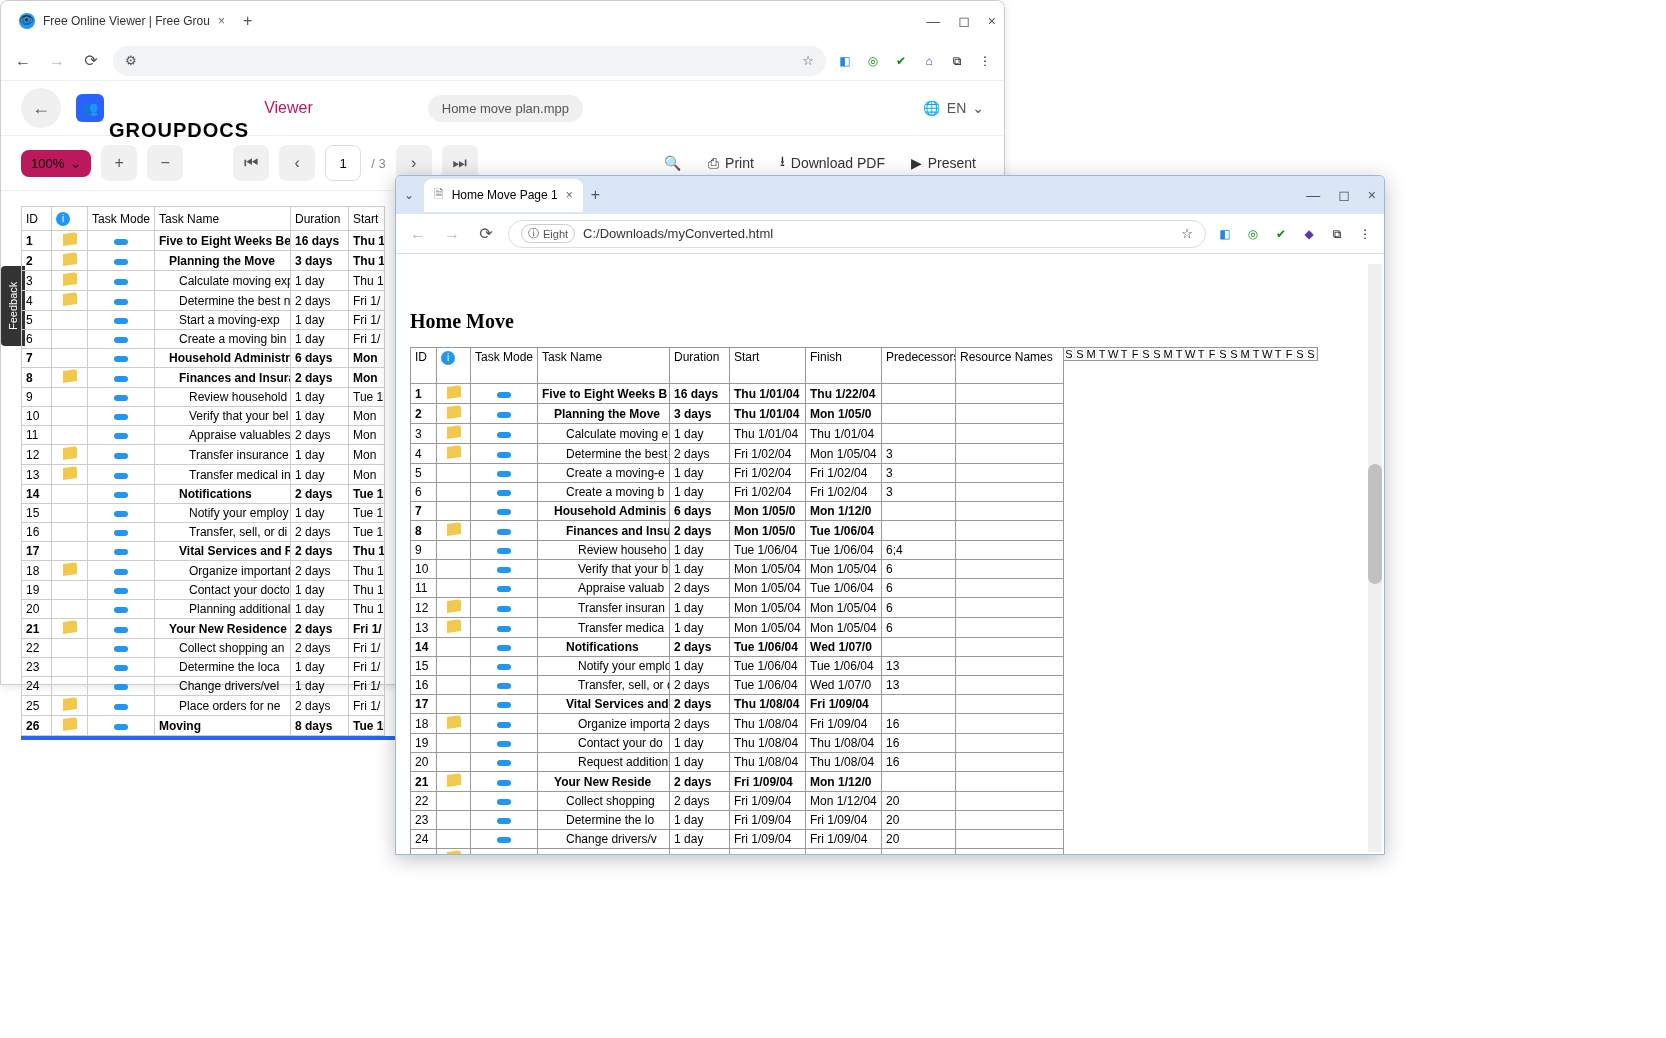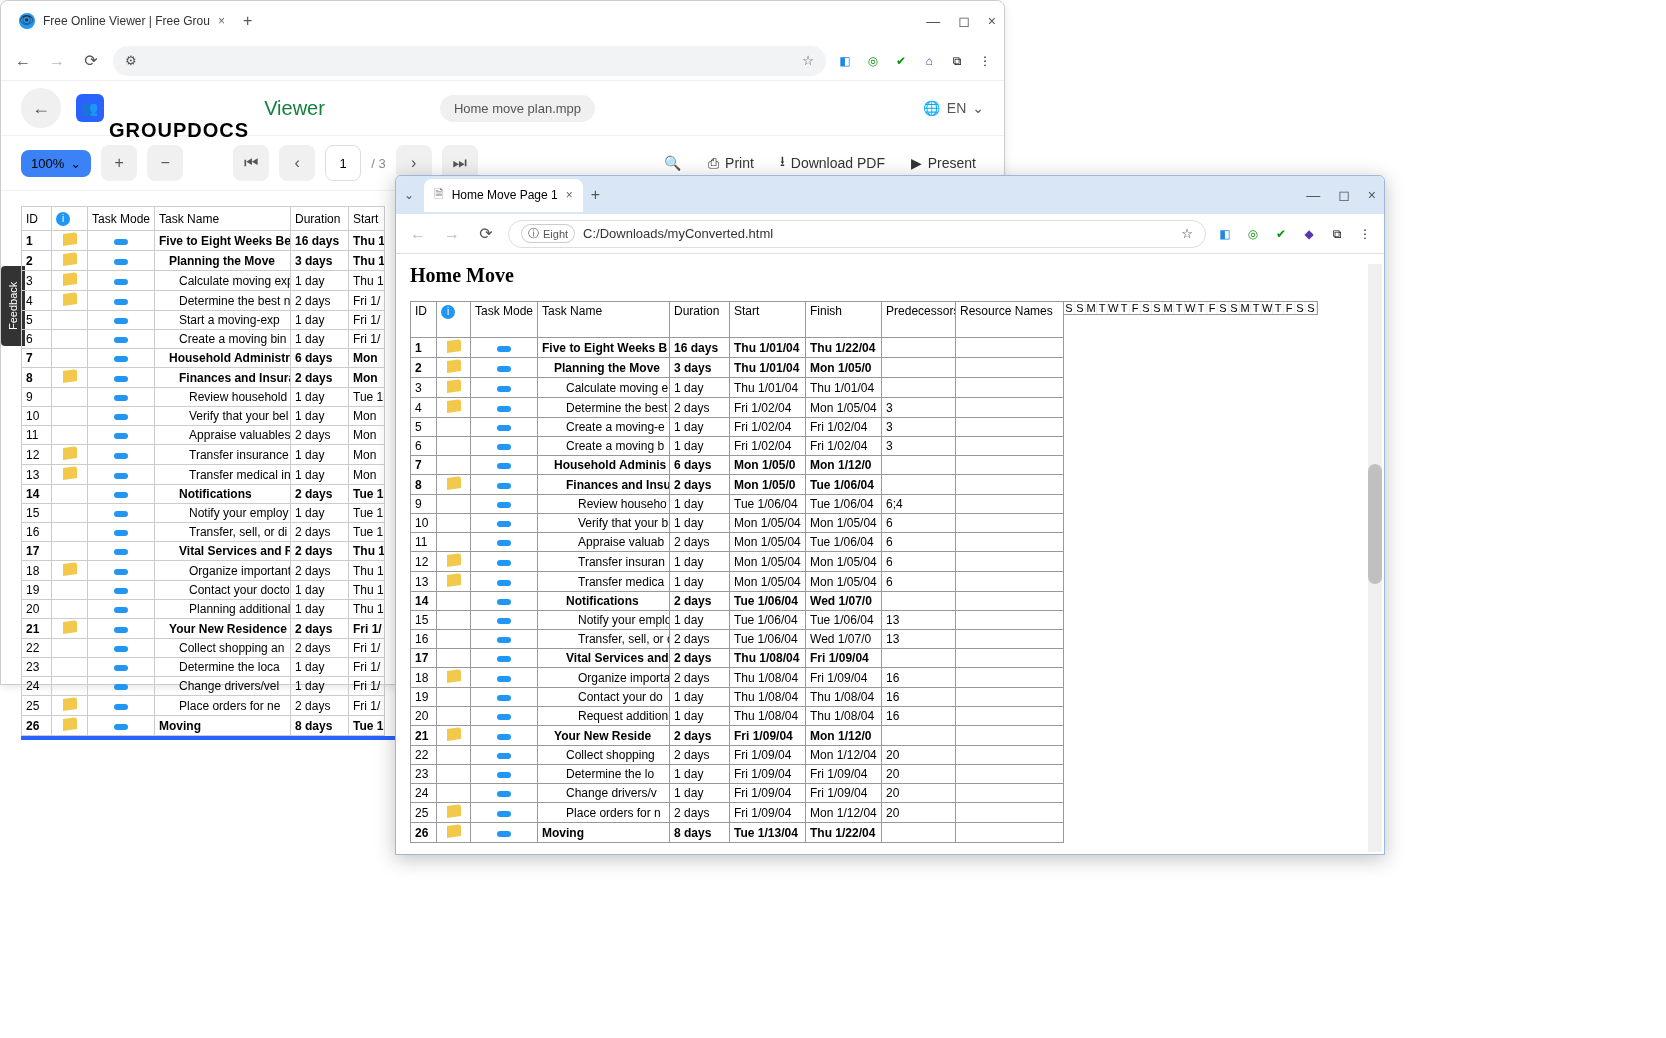--- a/index.html
+++ b/index.html
@@ -18,26 +18,26 @@
 .url-bar { flex: 1; background: #f1f3f4; border-radius: 20px; height: 30px; display: flex; align-items: center; padding: 0 12px; color: #555; font-size: 13px; gap: 8px; }
 .url-bar .star { margin-left: auto; }
 .ext-icons { display: flex; gap: 10px; align-items: center; }
 .ext-ico { width: 18px; height: 18px; display: inline-flex; align-items: center; justify-content: center; font-size: 12px; }
 
 .gd-header { height: 55px; display: flex; align-items: center; padding: 0 20px; gap: 15px; border-bottom: 1px solid #f0f0f0; }
 .gd-back { width: 40px; height: 40px; border-radius: 50%; background: #f0f0f0; display: flex; align-items: center; justify-content: center; color: #555; font-size: 18px; }
 .gd-logo { display: flex; align-items: center; gap: 5px; }
 .gd-logo-icon { width: 28px; height: 28px; background: #2962ff; border-radius: 6px; display: flex; align-items: center; justify-content: center; color: #fff; font-size: 14px; }
 .gd-logo-text { font-weight: bold; font-size: 20px; letter-spacing: 1px; margin-top: 44px; }
-.gd-viewer { color: #15803d; font-size: 20px; }
+.gd-viewer { color: #be185d; font-size: 16px; }
 .gd-file { background: #f0f0f0; padding: 6px 14px; border-radius: 15px; color: #555; font-size: 13px; margin-left: 100px; }
 .gd-lang { margin-left: auto; display: flex; align-items: center; gap: 6px; color: #555; font-size: 14px; }
 
 .gd-toolbar { height: 55px; display: flex; align-items: center; padding: 0 20px; gap: 10px; border-bottom: 1px solid #f0f0f0; }
-.zoom-box { display: flex; align-items: flex-start; gap: 6px; background: #3b82f6; border-radius: 8px; padding: 6px 10px; font-size: 13px; }
+.zoom-box { display: flex; align-items: flex-start; gap: 6px; background: #be185d; border-radius: 8px; padding: 6px 10px; font-size: 13px; }
 .tb-btn { width: 36px; height: 36px; background: #f0f0f0; border-radius: 8px; display: flex; align-items: center; justify-content: center; color: #555; font-size: 16px; }
 .page-input { width: 36px; height: 36px; border: 1px solid #ddd; border-radius: 8px; text-align: center; font-size: 13px; }
 .page-total { color: #888; font-size: 13px; }
 .tb-spacer { flex: 1; }
 .tb-action { display: flex; align-items: center; gap: 6px; color: #333; font-size: 14px; padding: 0 8px; }
 
 .gd-doc { position: relative; padding: 15px 20px; }
 .gd-table { border-collapse: collapse; font-size: 12px; }
 .gd-table th, .gd-table td { border: 1px solid #ccc; padding: 2px 4px; text-align: left; white-space: nowrap; overflow: hidden; }
 .gd-table th { font-weight: normal; height: 24px; }
@@ -58,21 +58,21 @@
 .win2 { position: absolute; left: 395px; top: 175px; width: 990px; height: 680px; background: #fff; border: 1px solid #9cb8d8; border-radius: 6px 6px 0 0; box-shadow: 0 4px 20px rgba(0,0,0,0.25); }
 .win2-titlebar { height: 38px; background: #d9e6f5; display: flex; align-items: center; padding: 0 8px; border-radius: 6px 6px 0 0; }
 .win2-drop { width: 20px; color: #555; }
 .win2-tab { background: #fff; border-radius: 8px 8px 0 0; padding: 6px 10px; display: flex; align-items: center; gap: 8px; font-size: 12px; min-width: 150px; }
 .win2-ctrl { margin-left: auto; display: flex; gap: 18px; color: #555; font-size: 14px; }
 .win2-addr { height: 40px; display: flex; align-items: center; gap: 10px; padding: 0 10px; border-bottom: 1px solid #ddd; background: #fff; }
 .url-bar2 { flex: 1; border: 1px solid #ddd; border-radius: 20px; height: 28px; display: flex; align-items: center; padding: 0 12px; color: #333; font-size: 13px; gap: 8px; }
 .file-chip { border: 1px solid #ccc; border-radius: 10px; padding: 1px 6px; font-size: 11px; color: #555; display: flex; align-items: center; gap: 4px; }
 
 .win2-body { height: calc(100% - 78px); overflow: auto; padding: 10px 14px; position: relative; }
-.h2-title { font-family: "Times New Roman", serif; font-size: 20px; font-weight: bold; margin-bottom: 14px; }
+.h2-title { font-family: "Times New Roman", serif; font-size: 20px; font-weight: bold; margin-bottom: 14px; margin-top: 46px; }
 .conv-wrap { display: flex; align-items: flex-start; }
 .conv-table { border-collapse: collapse; font-size: 12px; }
 .conv-table th, .conv-table td { border: 1px solid #999; padding: 2px 4px; text-align: left; white-space: nowrap; overflow: hidden; height: 17px; }
 .conv-table th { font-weight: normal; height: 36px; vertical-align: top; }
 .c-id { width: 26px; }
 .c-info { width: 34px; text-align: center; }
 .c-mode { width: 46px; text-align: center; }
 .c-name { width: 132px; max-width: 132px; }
 .c-dur { width: 60px; max-width: 60px; }
 .c-start { width: 76px; max-width: 76px; }

